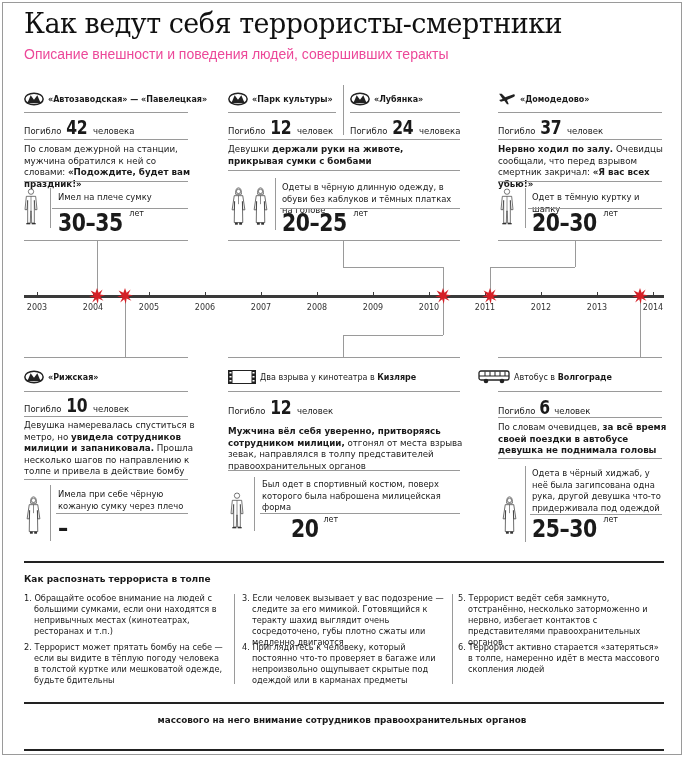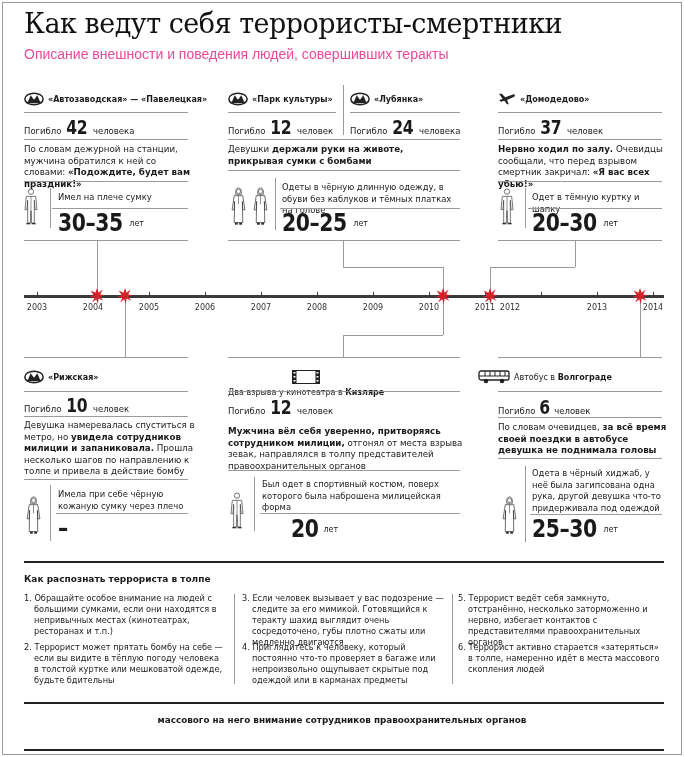--- a/index.html
+++ b/index.html
@@ -10,21 +10,21 @@
   .abs { position: absolute; }
   .hline { position: absolute; height: 1px; background: #9a9a9a; }
   .vline { position: absolute; width: 1px; background: #9a9a9a; }
   .loc { position: absolute; font-size: 8px; font-weight: bold; display: flex; align-items: center; gap: 4px; white-space: nowrap; }
   .loc .plain { font-weight: normal; }
   .killed { position: absolute; font-size: 8.5px; white-space: nowrap; display: flex; align-items: baseline; gap: 3px; }
   .killed .num { font-family: "DejaVu Sans", sans-serif; font-weight: bold; font-size: 19px; letter-spacing: -0.5px; transform: scaleX(0.82); display: inline-block; }
   .desc { position: absolute; font-size: 8.7px; line-height: 11.5px; }
   .desc b { font-weight: bold; }
   .note { position: absolute; font-size: 8.4px; line-height: 11.5px; }
-  .age { position: absolute; display: flex; align-items: center; gap: 3px; white-space: nowrap; }
+  .age { position: absolute; display: flex; align-items: flex-start; gap: 3px; white-space: nowrap; }
   .age .n { font-family: "DejaVu Sans", sans-serif; font-weight: bold; font-size: 24px; letter-spacing: -0.5px; transform: scaleX(0.85); transform-origin: left; display: inline-block; }
   .age .u { font-size: 8px; }
   .axis { position: absolute; left: 24px; top: 295px; width: 640px; height: 3px; background: #3a3a3a; }
   .tick { position: absolute; top: 292px; width: 1px; height: 4px; background: #3a3a3a; }
   .year { position: absolute; top: 303px; font-size: 8px; color: #333; transform: translateX(-50%); }
   .star { position: absolute; width: 16px; height: 16px; transform: translate(-50%, -50%); }
   .blackrule { position: absolute; left: 24px; width: 640px; height: 2px; background: #222; }
   .tips-title { position: absolute; left: 24px; top: 574px; font-size: 9px; font-weight: bold; }
   .tip { position: absolute; font-size: 8.2px; line-height: 11px; padding-left: 10px; text-indent: -10px; }
   .footer { position: absolute; left: 0; width: 684px; text-align: center; font-size: 8.8px; font-weight: bold; line-height: 16px; }
@@ -209,21 +209,21 @@
     <div class="tick" style="left:653px;"></div>
   <span class="year" style="left:37px;">2003</span>
   <span class="year" style="left:93px;">2004</span>
   <span class="year" style="left:149px;">2005</span>
   <span class="year" style="left:205px;">2006</span>
   <span class="year" style="left:261px;">2007</span>
   <span class="year" style="left:317px;">2008</span>
   <span class="year" style="left:373px;">2009</span>
   <span class="year" style="left:429px;">2010</span>
   <span class="year" style="left:485px;">2011</span>
-  <span class="year" style="left:510px;">2012</span>
+  <span class="year" style="left:541px;">2012</span>
   <span class="year" style="left:597px;">2013</span>
   <span class="year" style="left:653px;">2014</span>
   <svg class="star" style="left:97px;top:296px;">
       <use href="#star"></use>
     </svg>
   <svg class="star" style="left:125px;top:296px;">
       <use href="#star"></use>
     </svg>
   <svg class="star" style="left:443px;top:296px;">
       <use href="#star"></use>
@@ -263,21 +263,21 @@
   <div class="vline" style="left:50px;top:485px;height:56px;"></div>
   <div class="note" style="left:58px;top:489px;width:130px;">Имела при себе чёрную кожаную сумку через плечо</div>
   <div class="hline" style="left:56px;top:513px;width:132px;"></div>
   <div class="age" style="left:58px;top:514px;">
     <span class="n">–</span>
   </div>
 </div>
 
 <div>
   <div class="hline" style="left:228px;top:357px;width:232px;"></div>
-  <div class="loc" style="left:228px;top:370px;font-weight:normal;flex-direction:column;">
+  <div class="loc" style="left:228px;top:370px;font-weight:normal;">
     <svg width="28" height="14" viewBox="0 0 28 14">
       <rect x="0.5" y="0.5" width="27" height="13" fill="none" stroke="#222"></rect>
       <rect x="0.5" y="0.5" width="4" height="13" fill="#222"></rect>
       <rect x="23.5" y="0.5" width="4" height="13" fill="#222"></rect>
       <rect x="1.5" y="2" width="2" height="1.5" fill="#fff"></rect>
         <rect x="1.5" y="6" width="2" height="1.5" fill="#fff"></rect>
         <rect x="1.5" y="10" width="2" height="1.5" fill="#fff"></rect>
       <rect x="24.5" y="2" width="2" height="1.5" fill="#fff"></rect>
         <rect x="24.5" y="6" width="2" height="1.5" fill="#fff"></rect>
         <rect x="24.5" y="10" width="2" height="1.5" fill="#fff"></rect>

